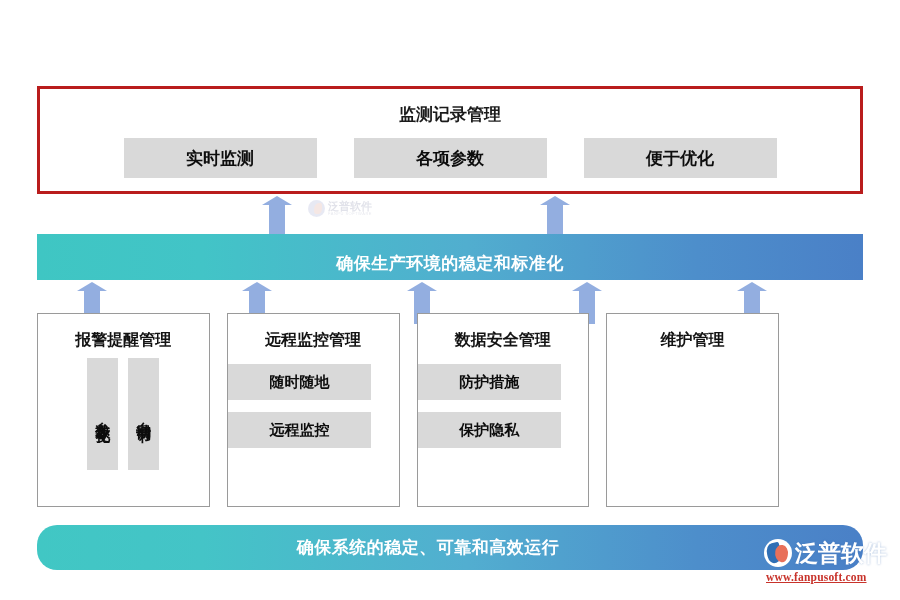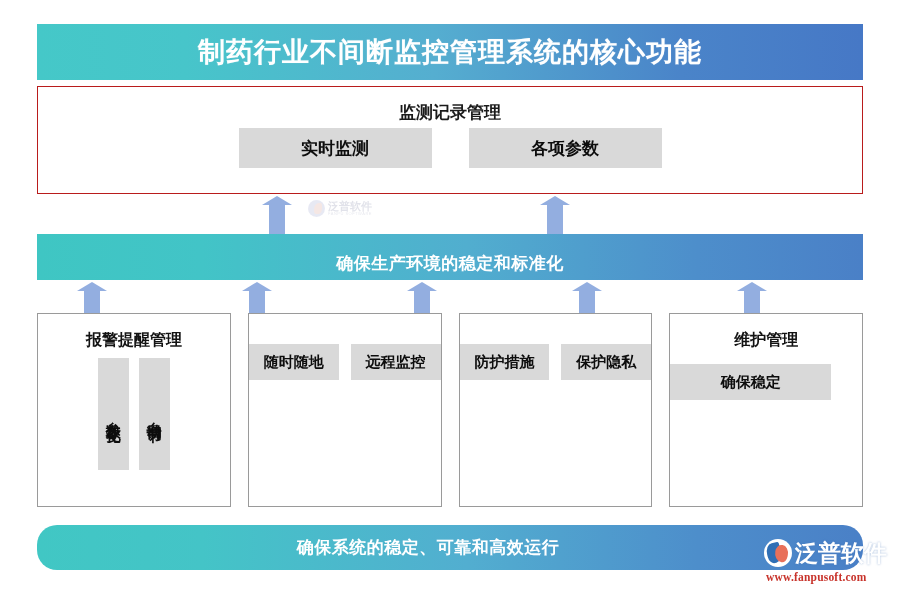--- a/index.html
+++ b/index.html
@@ -41,37 +41,37 @@
     text-shadow: 0 0 1px rgba(255,255,255,0.4);
   }
 
   
   .top-panel {
     position: absolute;
     left: 37px;
     top: 86px;
     width: 826px;
     height: 108px;
-    border: 1px solid #b91c1c;
+    border: 3px solid #b91c1c;
     background: #ffffff;
   }
   .top-panel-heading {
     position: absolute;
     left: 0;
     top: 14px;
     width: 100%;
     text-align: center;
     font-size: 17px;
     font-weight: bold;
     color: #1a1a1a;
   }
   .top-chips {
     position: absolute;
     left: 0;
-    top: 41px;
+    top: 49px;
     width: 100%;
     height: 40px;
     display: flex;
     justify-content: center;
     gap: 37px;
   }
   .chip {
     width: 193px;
     height: 40px;
     background: #d9d9d9;
@@ -126,21 +126,21 @@
     font-weight: bold;
     letter-spacing: 0.5px;
     margin-top: 12px;
   }
 
   
   .card-row {
     position: absolute;
     left: 37px;
     top: 313px;
-    width: 826px;
+    width: 742px;
     height: 194px;
     display: flex;
     gap: 17px;
   }
   .card {
     flex: 1 1 0;
     border: 1px solid #9a9a9a;
     background: #ffffff;
     position: relative;
     display: flex;
@@ -153,21 +153,21 @@
     font-weight: bold;
     color: #131313;
     text-align: center;
     line-height: 1.28;
     width: 92%;
   }
   .card-items {
     margin-top: 14px;
     width: 100%;
     display: flex;
-    flex-direction: row;
+    flex-direction: column;
     align-items: flex-start;
     gap: 12px;
   }
   .card-item {
     width: 84%;
     height: 36px;
     background: #d9d9d9;
     display: flex;
     align-items: center;
     justify-content: center;
@@ -297,36 +297,35 @@
     text-shadow: 0 0 2px rgba(60,110,180,0.5);
   }
   .brand-url {
     font-size: 11.5px;
     font-weight: bold;
     color: #c8332b;
     letter-spacing: 0.2px;
     margin-top: 2px;
     margin-left: 2px;
     font-family: "Liberation Serif", serif;
+    text-decoration: underline;
   }
 </style>
 </head>
 <body>
 
 <div id="canvas">
 
-  <div class="title-bar">
-    <span class="title-text">制药行业不间断监控管理系统的核心功能</span>
-  </div>
 
   <div class="top-panel">
     <div class="top-panel-heading">监测记录管理</div>
     <div class="top-chips">
       <div class="chip">实时监测</div>
       <div class="chip">各项参数</div>
+      <div class="chip">便于优化</div>
     </div>
   </div>
 
   <div class="arrow-up" style="left:262px; top:196px;">
     <div class="head"></div>
     <div class="shaft"></div>
   </div>
   <div class="arrow-up" style="left:540px; top:196px;">
     <div class="head"></div>
     <div class="shaft"></div>
@@ -369,38 +368,39 @@
 
     <div class="card">
       <div class="card-title">报警提醒管理</div>
       <div class="card-items vertical">
         <div class="card-item">参数变化</div>
         <div class="card-item">自动调节</div>
       </div>
     </div>
 
     <div class="card">
+      <div class="card-title">远程监控管理</div>
       <div class="card-items">
         <div class="card-item">随时随地</div>
         <div class="card-item">远程监控</div>
       </div>
     </div>
 
 
     <div class="card">
+      <div class="card-title">数据安全管理</div>
       <div class="card-items">
         <div class="card-item">防护措施</div>
         <div class="card-item">保护隐私</div>
       </div>
     </div>
 
     <div class="card">
       <div class="card-title">维护管理</div>
       <div class="card-items">
-        <div class="card-item">确保稳定</div>
       </div>
     </div>
 
   </div>
 
   <div class="bottom-bar">
     <span class="bottom-text">确保系统的稳定、可靠和高效运行</span>
   </div>
 
   <div class="brand-logo">

